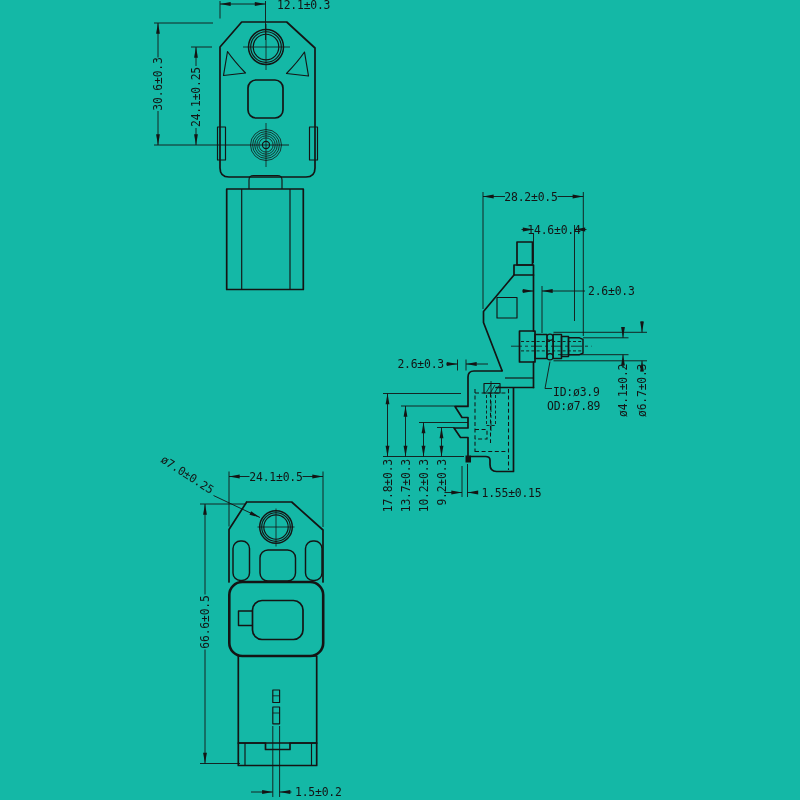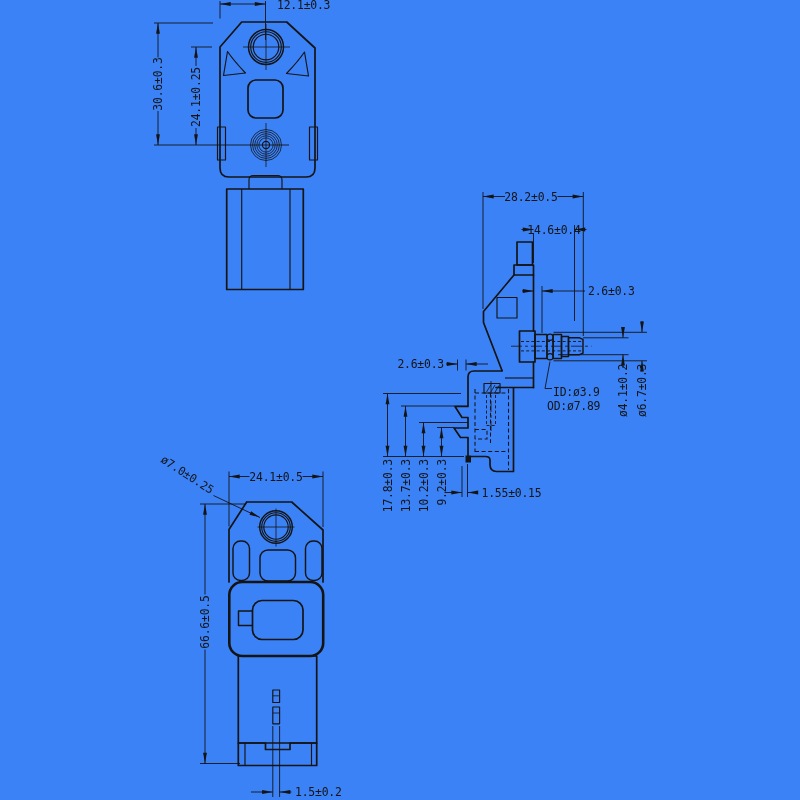--- a/index.html
+++ b/index.html
@@ -1,16 +1,16 @@
 <!DOCTYPE html>
 <html><head>
 <meta charset="utf-8">
 <style>
   html,body { margin:0; padding:0; background:#ffffff; }
-  .canvas { position:relative; width:800px; height:800px; background:#3b82f6; overflow:hidden; }
+  .canvas { position:relative; width:800px; height:800px; background:#14b8a6; overflow:hidden; }
   svg { display:block; }
   svg text { font-family:"DejaVu Sans Mono","Liberation Mono",monospace; font-size:11.4px; fill:#141414; letter-spacing:-0.2px; }
   .ol   { fill:none; stroke:#141414; stroke-width:1.7; stroke-linejoin:round; stroke-linecap:round; }
   .ol15 { fill:none; stroke:#141414; stroke-width:1.45; stroke-linejoin:round; }
   .ol12 { fill:none; stroke:#141414; stroke-width:1.15; stroke-linejoin:round; }
   .thk  { fill:none; stroke:#141414; stroke-width:2.6; stroke-linejoin:round; }
   .thin { fill:none; stroke:#141414; stroke-width:0.8; }
   .dim  { fill:none; stroke:#141414; stroke-width:0.9; }
   .dash { fill:none; stroke:#141414; stroke-dasharray:4 2.6; stroke-width:1.05; }
   .dsh2 { fill:none; stroke:#141414; stroke-dasharray:3 2.2; stroke-width:0.9; }

